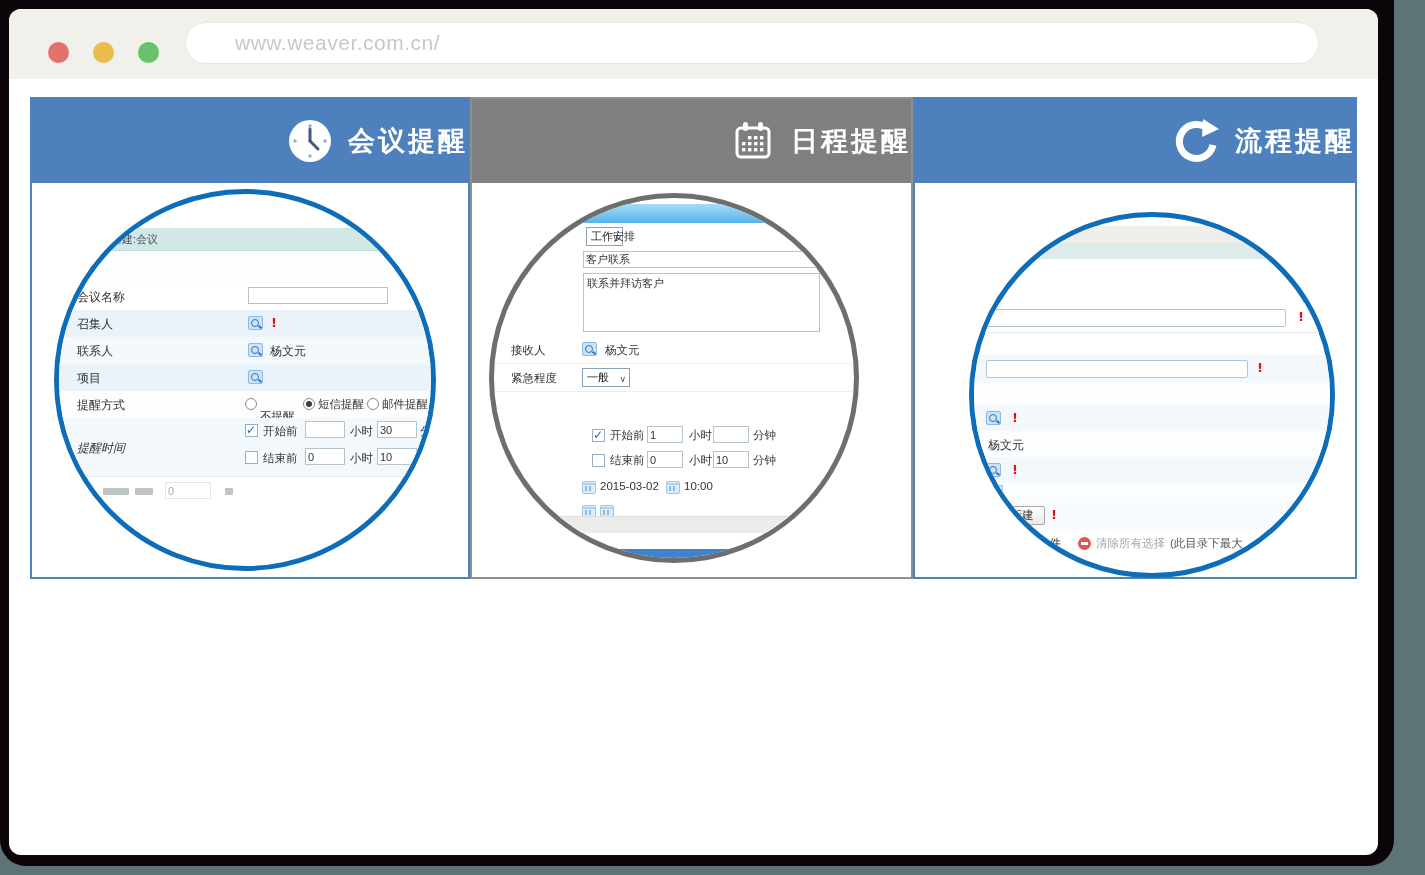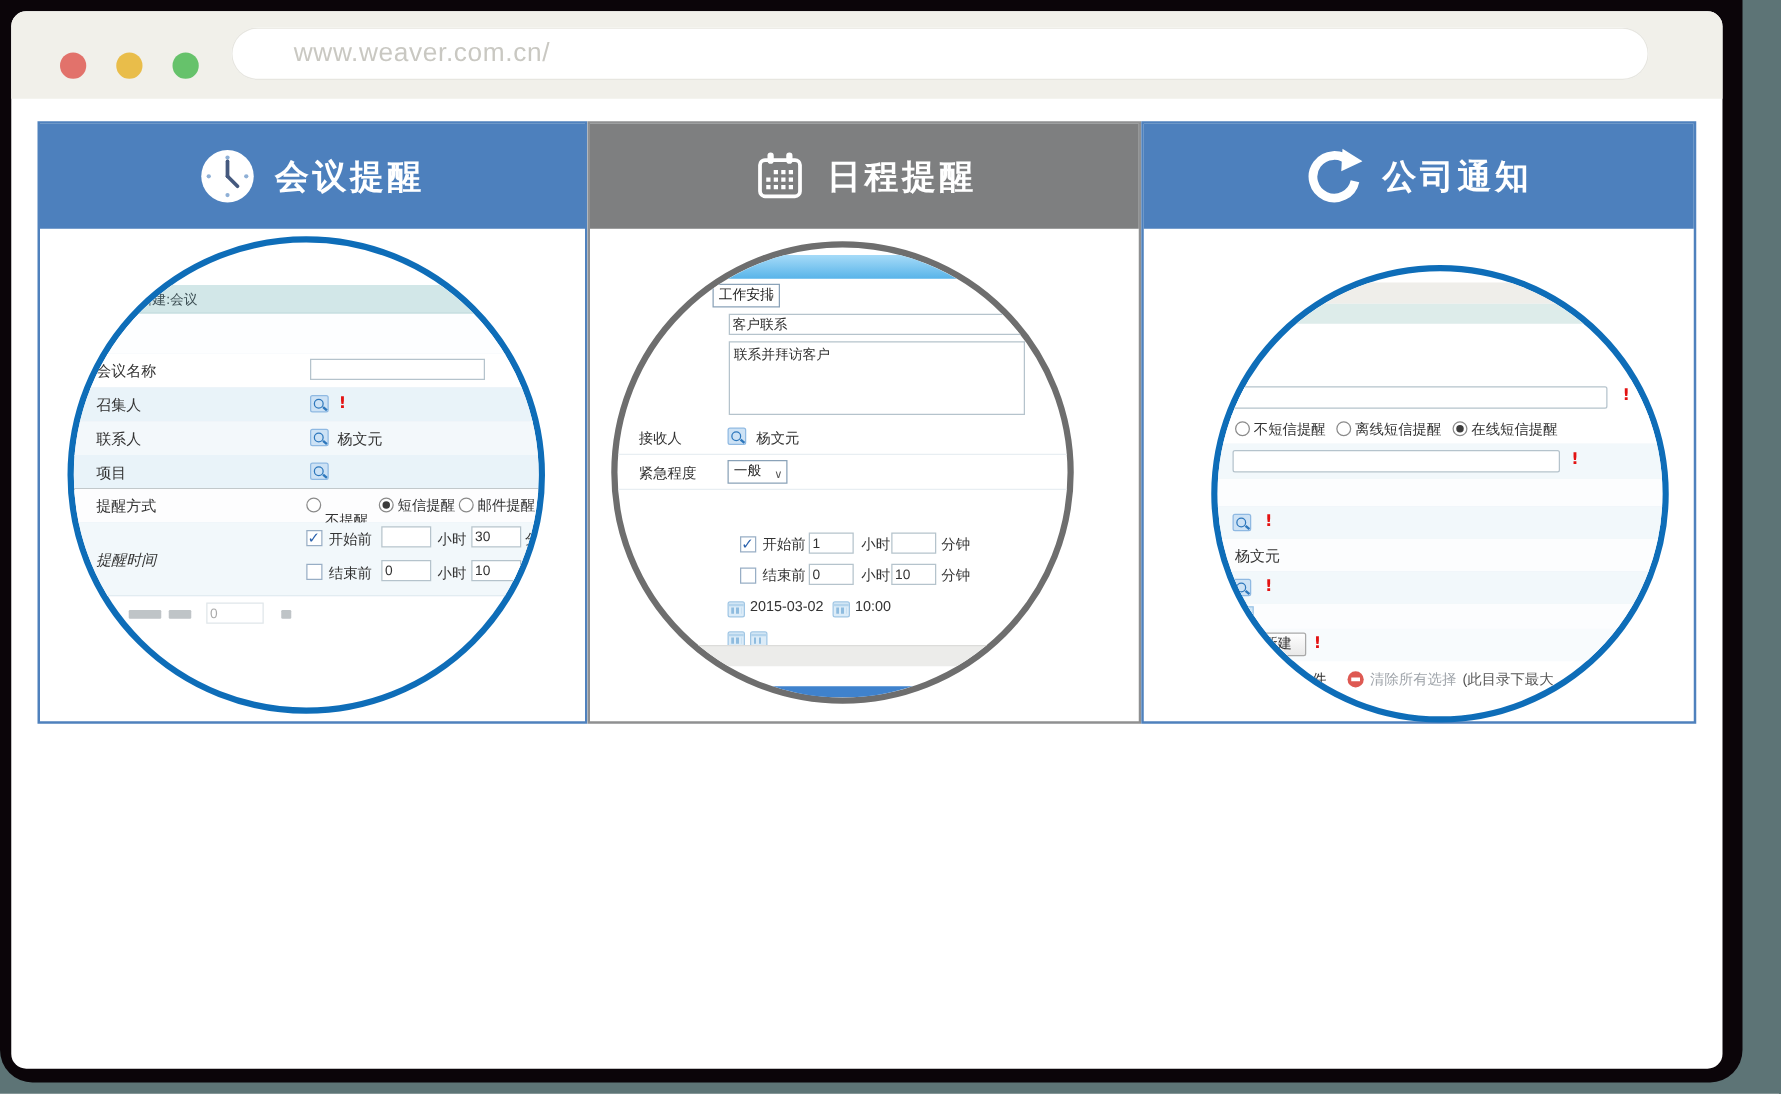--- a/index.html
+++ b/index.html
@@ -20,21 +20,21 @@
   .light.green{left:129px;background:#66c26b;}
   .urlbar { position:absolute; left:176px; top:13px; width:1134px; height:42px;
     background:#fff; border-radius:21px; box-shadow:inset 0 0 0 1px #e7e6e0; }
   .urlbar .url { display:block; margin:9px 0 0 50px; font-size:21px; color:#c9c8c2; letter-spacing:.5px; }
 
   .panel { position:absolute; top:97px; height:482px; background:#fff; box-sizing:border-box; }
   .p1 { left:30px; width:440px; border:2px solid #4f81bd; }
   .p2 { left:470px; width:443px; border:2px solid #8f9091; }
   .p3 { left:913px; width:444px; border:2px solid #4f81bd; }
   .phead { position:absolute; left:0; right:0; top:0; height:84px;
-    display:flex; align-items:center; justify-content:center; gap:16px; }
+    display:flex; align-items:center; justify-content:flex-end; gap:16px; }
   .phead.blue { background:#4d80bd; }
   .phead.gray { background:#7e7f80; }
   .ptitle { color:#fff; font-size:27px; font-weight:bold; letter-spacing:3px; }
 
   .circle { position:absolute; border-radius:50%; background:#fff; box-sizing:border-box; overflow:hidden; }
   .c1 { left:54px;  top:189px; width:382px; height:382px; border:5px solid #0e6db8; }
   .c2 { left:489px; top:193px; width:370px; height:370px; border:5px solid #6e6e6e; }
   .c3 { left:969px; top:212px; width:366px; height:366px; border:5px solid #0e6db8; }
 
   .row { position:absolute; left:0; right:0; }
@@ -129,21 +129,21 @@
     <span class="ptitle">日程提醒</span>
   </div>
 </div>
 
 <div class="panel p3">
   <div class="phead blue">
     <svg width="46" height="46" viewBox="0 0 46 46">
       <path d="M36 12 A 17 17 0 1 0 40 27" fill="none" stroke="#fff" stroke-width="7"></path>
       <polygon points="30,1 46,11 29,19" fill="#fff"></polygon>
     </svg>
-    <span class="ptitle">公司通知</span>
+    <span class="ptitle">流程提醒</span>
   </div>
 </div>
 
 <div class="circle c1">
   <div class="row" style="top:34px;height:22px;background:#d2e7e8;border-bottom:1px solid #bfdadb;">
     <span class="lbl" style="left:52px;top:4px;font-size:11px;color:#3f5156;">新建:会议</span>
   </div>
   <div class="row" style="top:57px;height:32px;background:#fdfeff;border-bottom:1px solid #e6eef3;"></div>
 
   <div class="row" style="top:89px;height:27px;background:#fff;border-bottom:1px solid #e2ecf1;">
@@ -197,21 +197,21 @@
     <span class="mark" style="left:44px;top:9px;width:26px;"></span>
     <span class="mark" style="left:76px;top:9px;width:18px;"></span>
     <input class="inp" style="left: 106px; top: 3px; width: 46px;" value="0">
     <span class="mark" style="left:166px;top:9px;width:8px;"></span>
   </div>
 </div>
 
 <div class="circle c2">
   <div class="topbar-blue" style="top:6px;height:19px;"></div>
 
-  <div class="sel" style="left:76px;top:29px;width:54px;">
+  <div class="sel" style="left:92px;top:29px;width:37px;">
     <span>工作安排</span>
   </div>
 
   <input class="inp" style="left: 89px; top: 53px; width: 237px;" value="客户联系">
 
   <div style="position:absolute;left:89px;top:75px;width:237px;height:59px;background:#fff;border:1px solid #b5c3cc;box-sizing:border-box;font-size:11px;color:#333;padding:2px 3px;">
     <span>联系并拜访客户</span>
   </div>
 
   <div class="row" style="top:139px;height:26px;border-bottom:1px solid #e8eef2;">
@@ -262,28 +262,20 @@
 <div class="circle c3">
   <div class="row" style="top:9px;height:17px;background:#efeeea;"></div>
   <div class="row" style="top:26px;height:16px;background:#ddecea;"></div>
 
 
   <div class="row" style="top:86px;height:29px;background:#fff;border-bottom:1px solid #e6eef3;">
     <input class="inp" style="left: 10px; top: 6px; width: 302px; height: 18px; border-radius: 2px;">
     <span class="ex" style="left:324px;top:6px;">!</span>
   </div>
 
-  <div class="row" style="top:115px;height:23px;background:#fff;border-bottom:1px solid #e6eef3;">
-    <span class="rad" style="left:14px;top:5px;"></span>
-    <span class="lbl2" style="left:29px;top:4px;">不短信提醒</span>
-    <span class="rad" style="left:95px;top:5px;"></span>
-    <span class="lbl2" style="left:110px;top:4px;">离线短信提醒</span>
-    <span class="rad on" style="left:188px;top:5px;"></span>
-    <span class="lbl2" style="left:203px;top:4px;">在线短信提醒</span>
-  </div>
 
   <div class="row" style="top:138px;height:28px;background:#f2f8fb;border-bottom:1px solid #e6eef3;">
     <input class="inp" style="left: 12px; top: 5px; width: 262px; height: 18px; border-radius: 2px;">
     <span class="ex" style="left:283px;top:5px;">!</span>
   </div>
 
   <div class="row" style="top:166px;height:22px;background:#fcfdfe;border-bottom:1px solid #e6eef3;"></div>
 
   <div class="row" style="top:188px;height:26px;background:#f2f8fb;border-bottom:1px solid #e6eef3;">
     <span class="sbtn" style="left:12px;top:6px;"></span>

